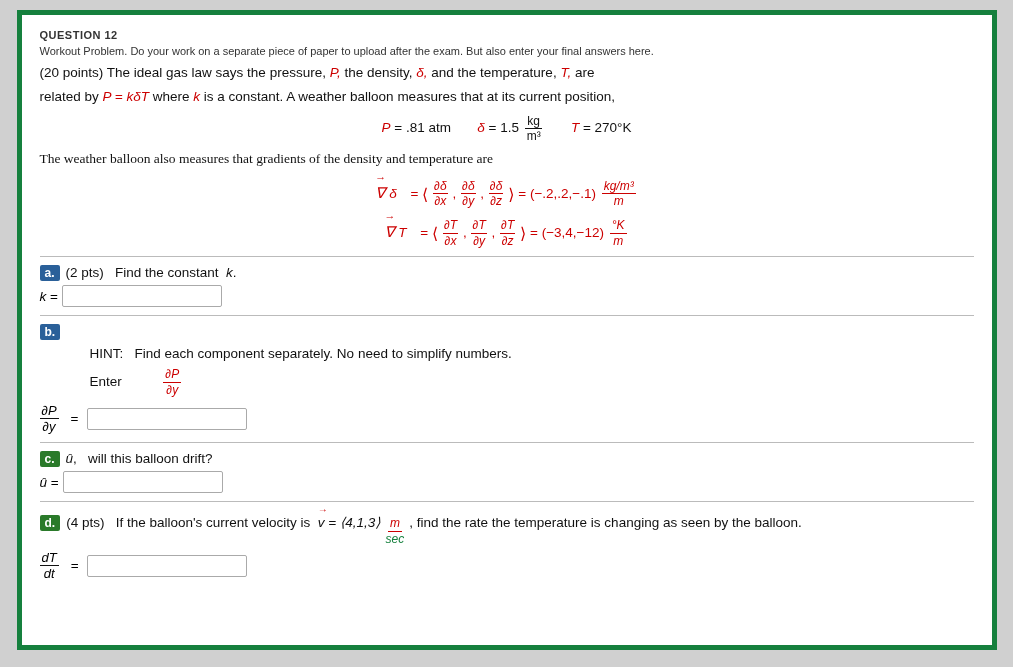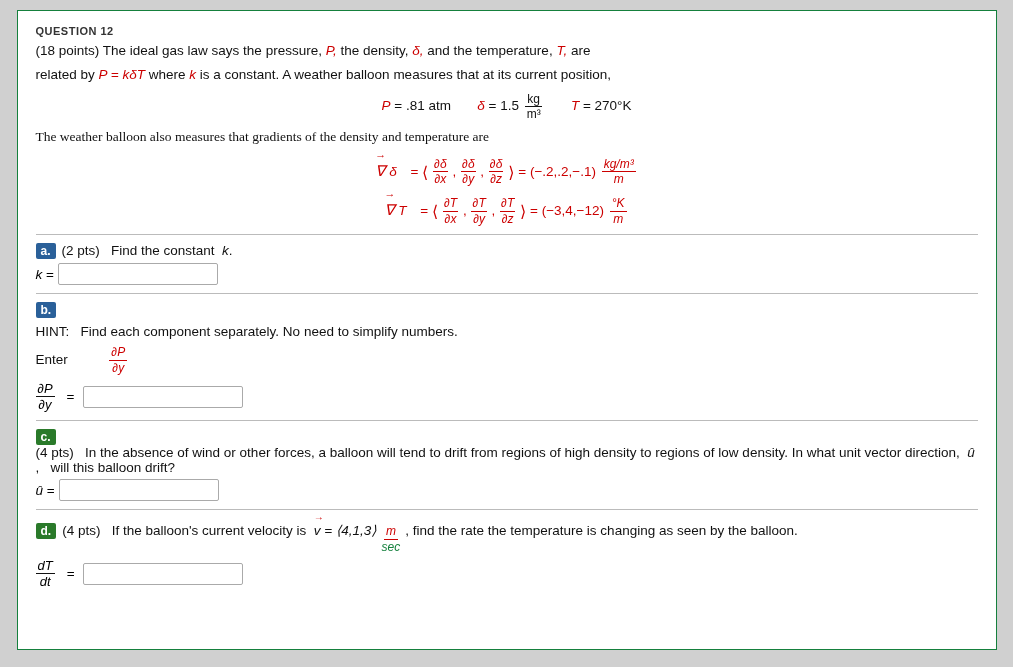--- a/index.html
+++ b/index.html
@@ -11,21 +11,21 @@
       justify-content: center;
       align-items: flex-start;
       min-height: 667px;
       padding: 10px;
     }
     .page {
       background: white;
       width: 980px;
       min-height: 640px;
       padding: 14px 18px 18px 18px;
-      border: 1px solid #15803d;
+      border: 5px solid #15803d;
     }
     .question-label {
       font-size: 11px;
       font-weight: bold;
       color: #333;
       margin-bottom: 4px;
       letter-spacing: 0.5px;
     }
     .instructions {
       font-size: 11px;
@@ -106,20 +106,21 @@
     .frac .den {
       padding: 0 2px;
       text-align: center;
     }
     .frac.red .num, .frac.red .den {
       color: #cc0000;
     }
     .hint-text {
       font-size: 13.5px;
       color: #111;
+      margin-left: 50px;
       margin-top: 2px;
       line-height: 1.5;
     }
     hr.divider {
       border: none;
       border-top: 1px solid #bbb;
       margin: 6px 0;
     }
     .angle-bracket {
       font-size: 16px;
@@ -165,23 +166,24 @@
     }
     .var-italic { font-style: italic; }
   </style>
 </head>
 <body>
 
 <div class="page">
 
   <div class="question-label">QUESTION 12</div>
 
+  <div class="instructions">Workout Problem. Do your work on a separate piece of paper to upload after the exam. But also enter your final answers here.</div>
 
   <div class="problem-text">
-    <span>(18 points)  The ideal gas law says the pressure,</span>
+    <span>(20 points)  The ideal gas law says the pressure,</span>
     <span class="math-red var-italic"> P,</span>
     <span> the density,</span>
     <span class="math-red var-italic"> δ,</span>
     <span> and the temperature,</span>
     <span class="math-red var-italic"> T,</span>
     <span> are</span>
   </div>
   <div class="problem-text">
     <span>related by </span>
     <span class="math-red var-italic">P = kδT</span>
@@ -305,21 +307,20 @@
       <span class="den" style="font-style:italic; padding:0 2px;">∂y</span>
     </span>
     <span style="margin:0 4px;"> = </span>
     <input type="text" id="dP-dy-input" value="" style="">
   </div>
 
   <hr class="divider">
 
   <div class="part-row">
     <span class="part-label green">c.</span>
-    <span>(4 pts) &nbsp; In the absence of wind or other forces, a balloon will tend to drift from regions of high density to regions of low density. In what unit vector direction, &nbsp;</span>
     <span class="math-red var-italic">û</span>
     <span>, &nbsp; will this balloon drift?</span>
   </div>
   <div class="answer-input-row">
     <span><span class="var-italic">û</span> = </span>
     <input type="text" id="u-hat-input" value="" style="">
   </div>
 
   <hr class="divider">
 

